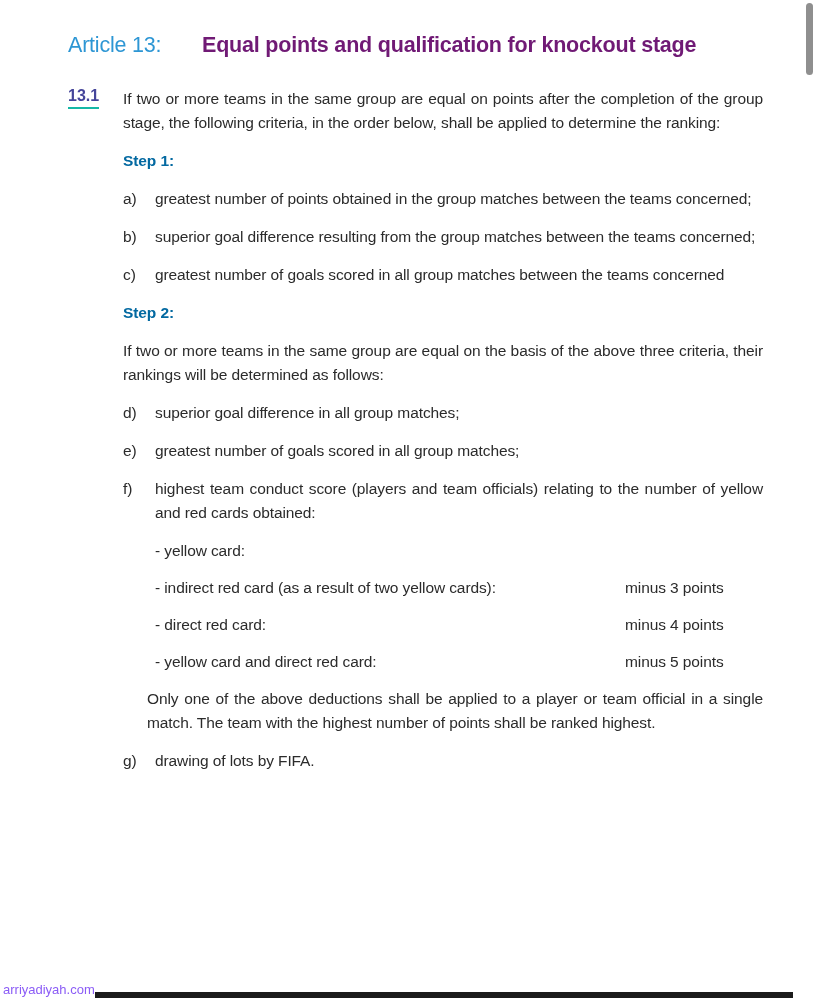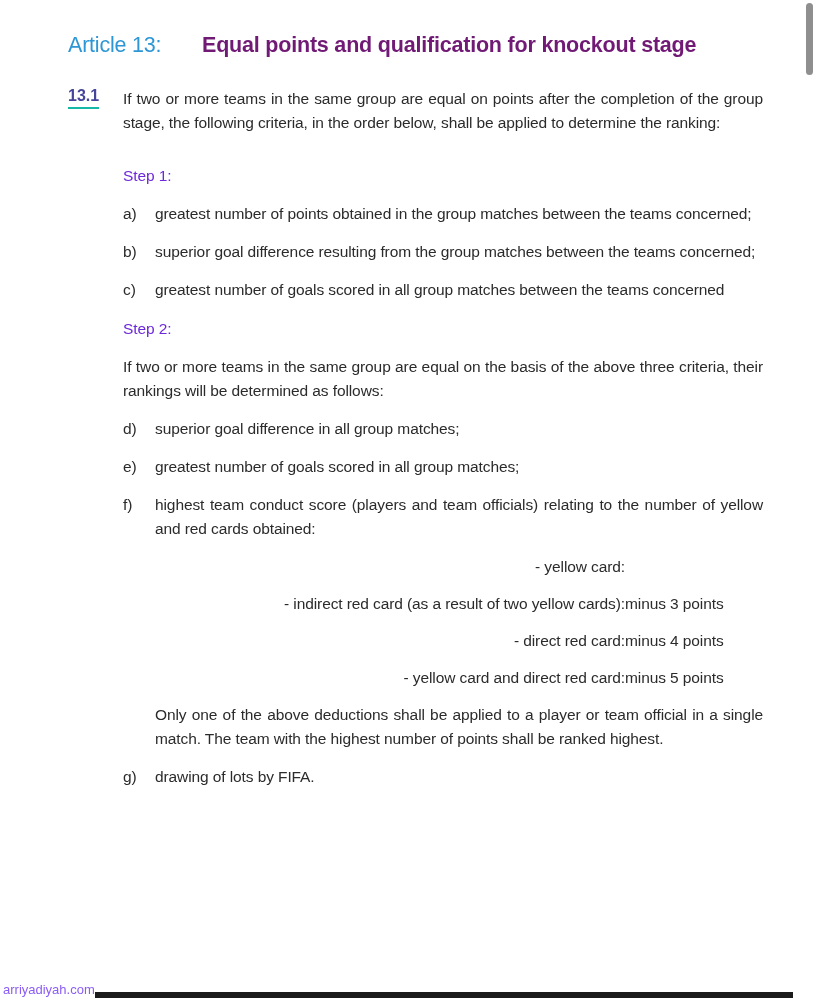--- a/index.html
+++ b/index.html
@@ -74,46 +74,46 @@
   }
   .section-number .num-inner {
     display: inline-block;
     border-bottom: 2px solid #14b8a6;
     padding-bottom: 2px;
   }
   .section-row .para { flex: 1; }
   
   .indented { margin-left: 55px; width: 640px; }
   .step-heading {
-    font-weight: 400;
-    margin: 15px 0 14px 0;
-    color: #6d28d9;
+    font-weight: 700;
+    margin: 0 0 14px 0;
+    color: #0369a1;
   }
   .item {
     display: flex;
     align-items: flex-start;
     margin-bottom: 14px;
   }
   .letter {
     display: inline-block;
     width: 32px;
     flex: 0 0 32px;
   }
   .item-text { flex: 1; margin: 0; }
   
   .deductions { margin-left: 32px; margin-bottom: 0; }
   .ded-row {
     display: flex;
     align-items: flex-start;
     margin-bottom: 13px;
   }
-  .ded-label { flex: 0 0 470px; text-align: right; }
+  .ded-label { flex: 0 0 470px; }
   .ded-value { flex: 1; }
   .note {
-    margin-left: 32px;
+    margin-left: 24px;
     margin-bottom: 14px;
   }
   
   .scrollbar-thumb {
     position: absolute;
     top: 3px;
     right: 4px;
     width: 7px;
     height: 72px;
     background: #8f8f8f;

